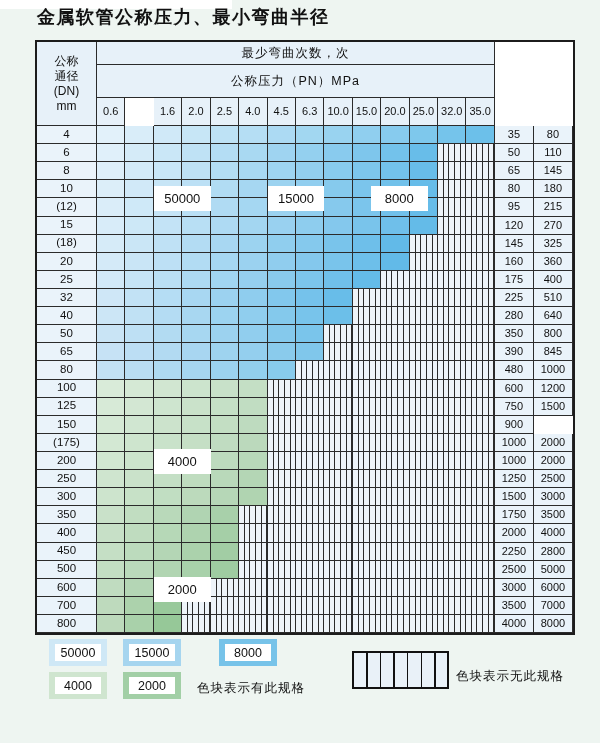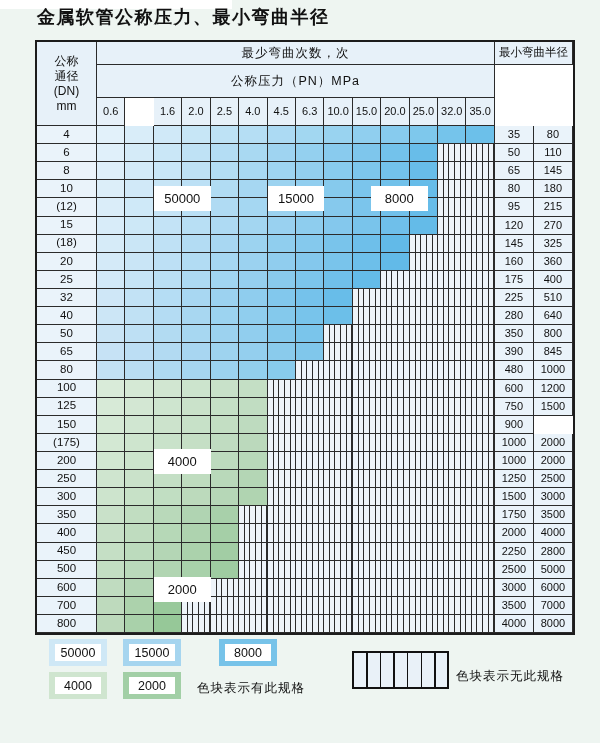--- a/index.html
+++ b/index.html
@@ -45,21 +45,20 @@
 <div class="title">金属软管公称压力、最小弯曲半径</div>
 
 <div class="tbl" id="tgrid">
   <div class="c hd cycles">最少弯曲次数，次</div>
   <div class="c hd corner" id="corner">
       <div>公称</div>
       <div>通径</div>
       <div>(DN)</div>
       <div>mm</div>
     </div>
-  <div class="c hd radius">最小弯曲半径</div>
   <div class="c hd ptitle">公称压力（PN）MPa</div>
 <div class="c hd pnum" style="grid-area: 3 / 2;">0.6</div>
     <div class="c hd pnum" style="grid-area: 3 / 3; margin-left: 44px;">1.0</div>
     <div class="c hd pnum" style="grid-area: 3 / 4;">1.6</div>
     <div class="c hd pnum" style="grid-area: 3 / 5;">2.0</div>
     <div class="c hd pnum" style="grid-area: 3 / 6;">2.5</div>
     <div class="c hd pnum" style="grid-area: 3 / 7;">4.0</div>
     <div class="c hd pnum" style="grid-area: 3 / 8;">4.5</div>
     <div class="c hd pnum" style="grid-area: 3 / 9;">6.3</div>
     <div class="c hd pnum" style="grid-area: 3 / 10;">10.0</div>

